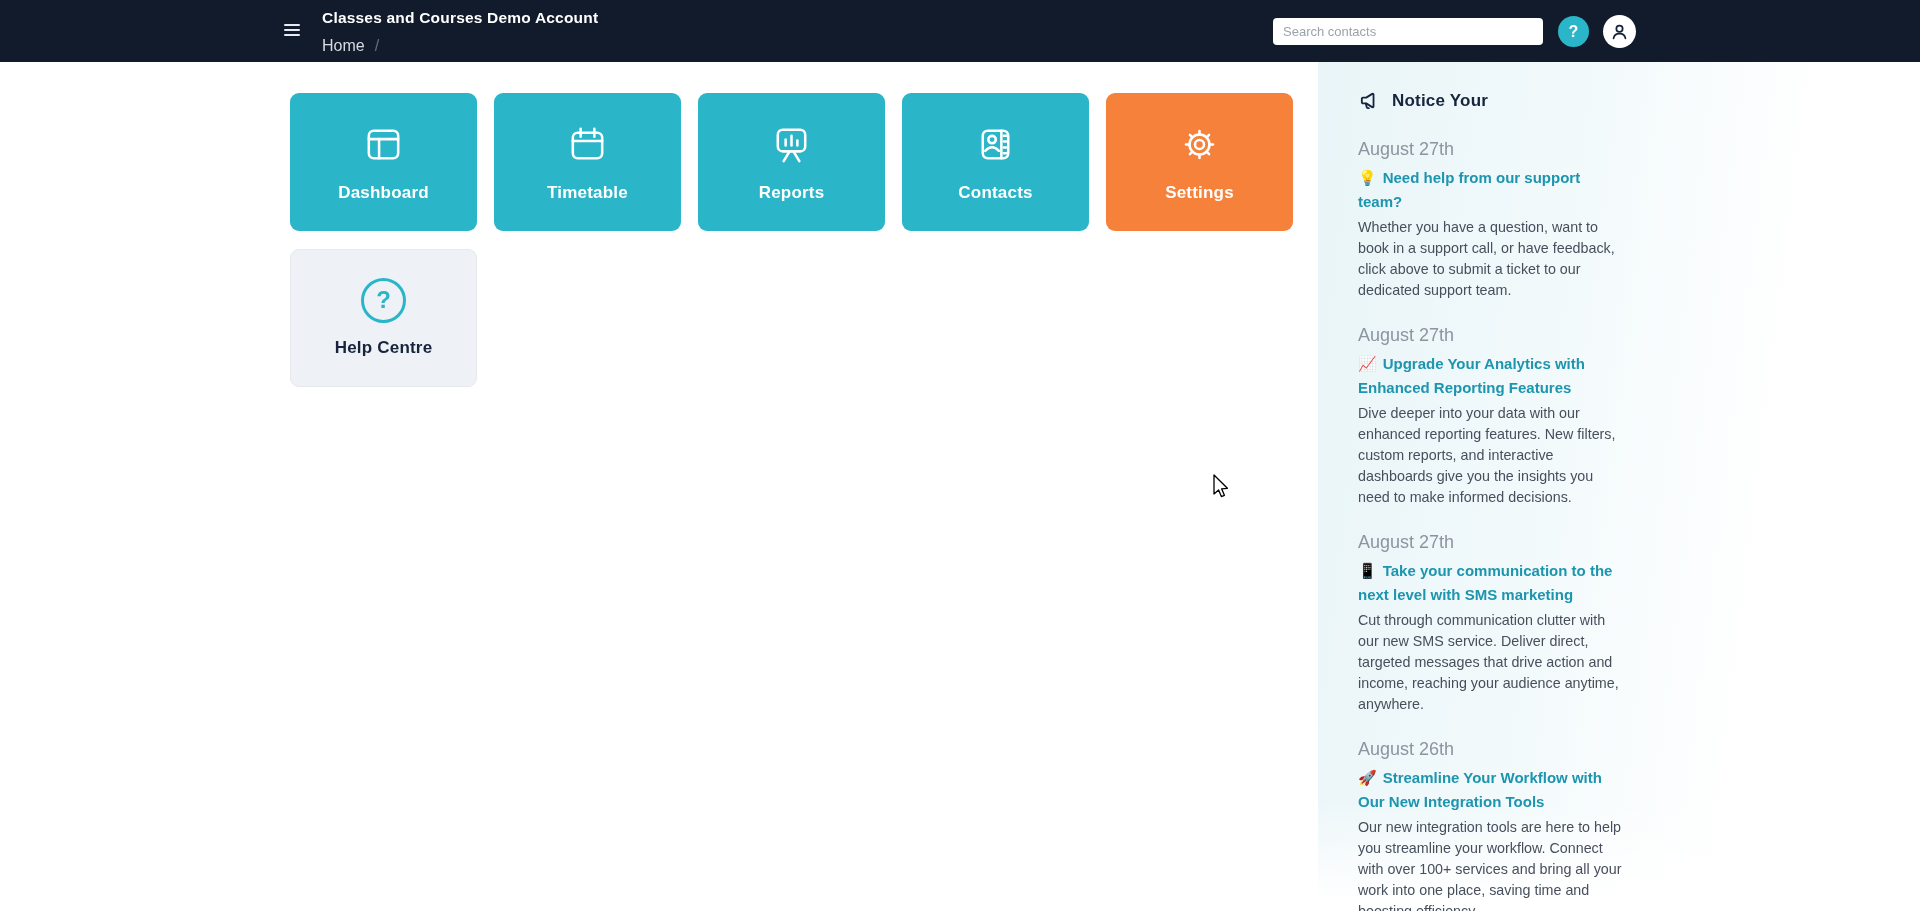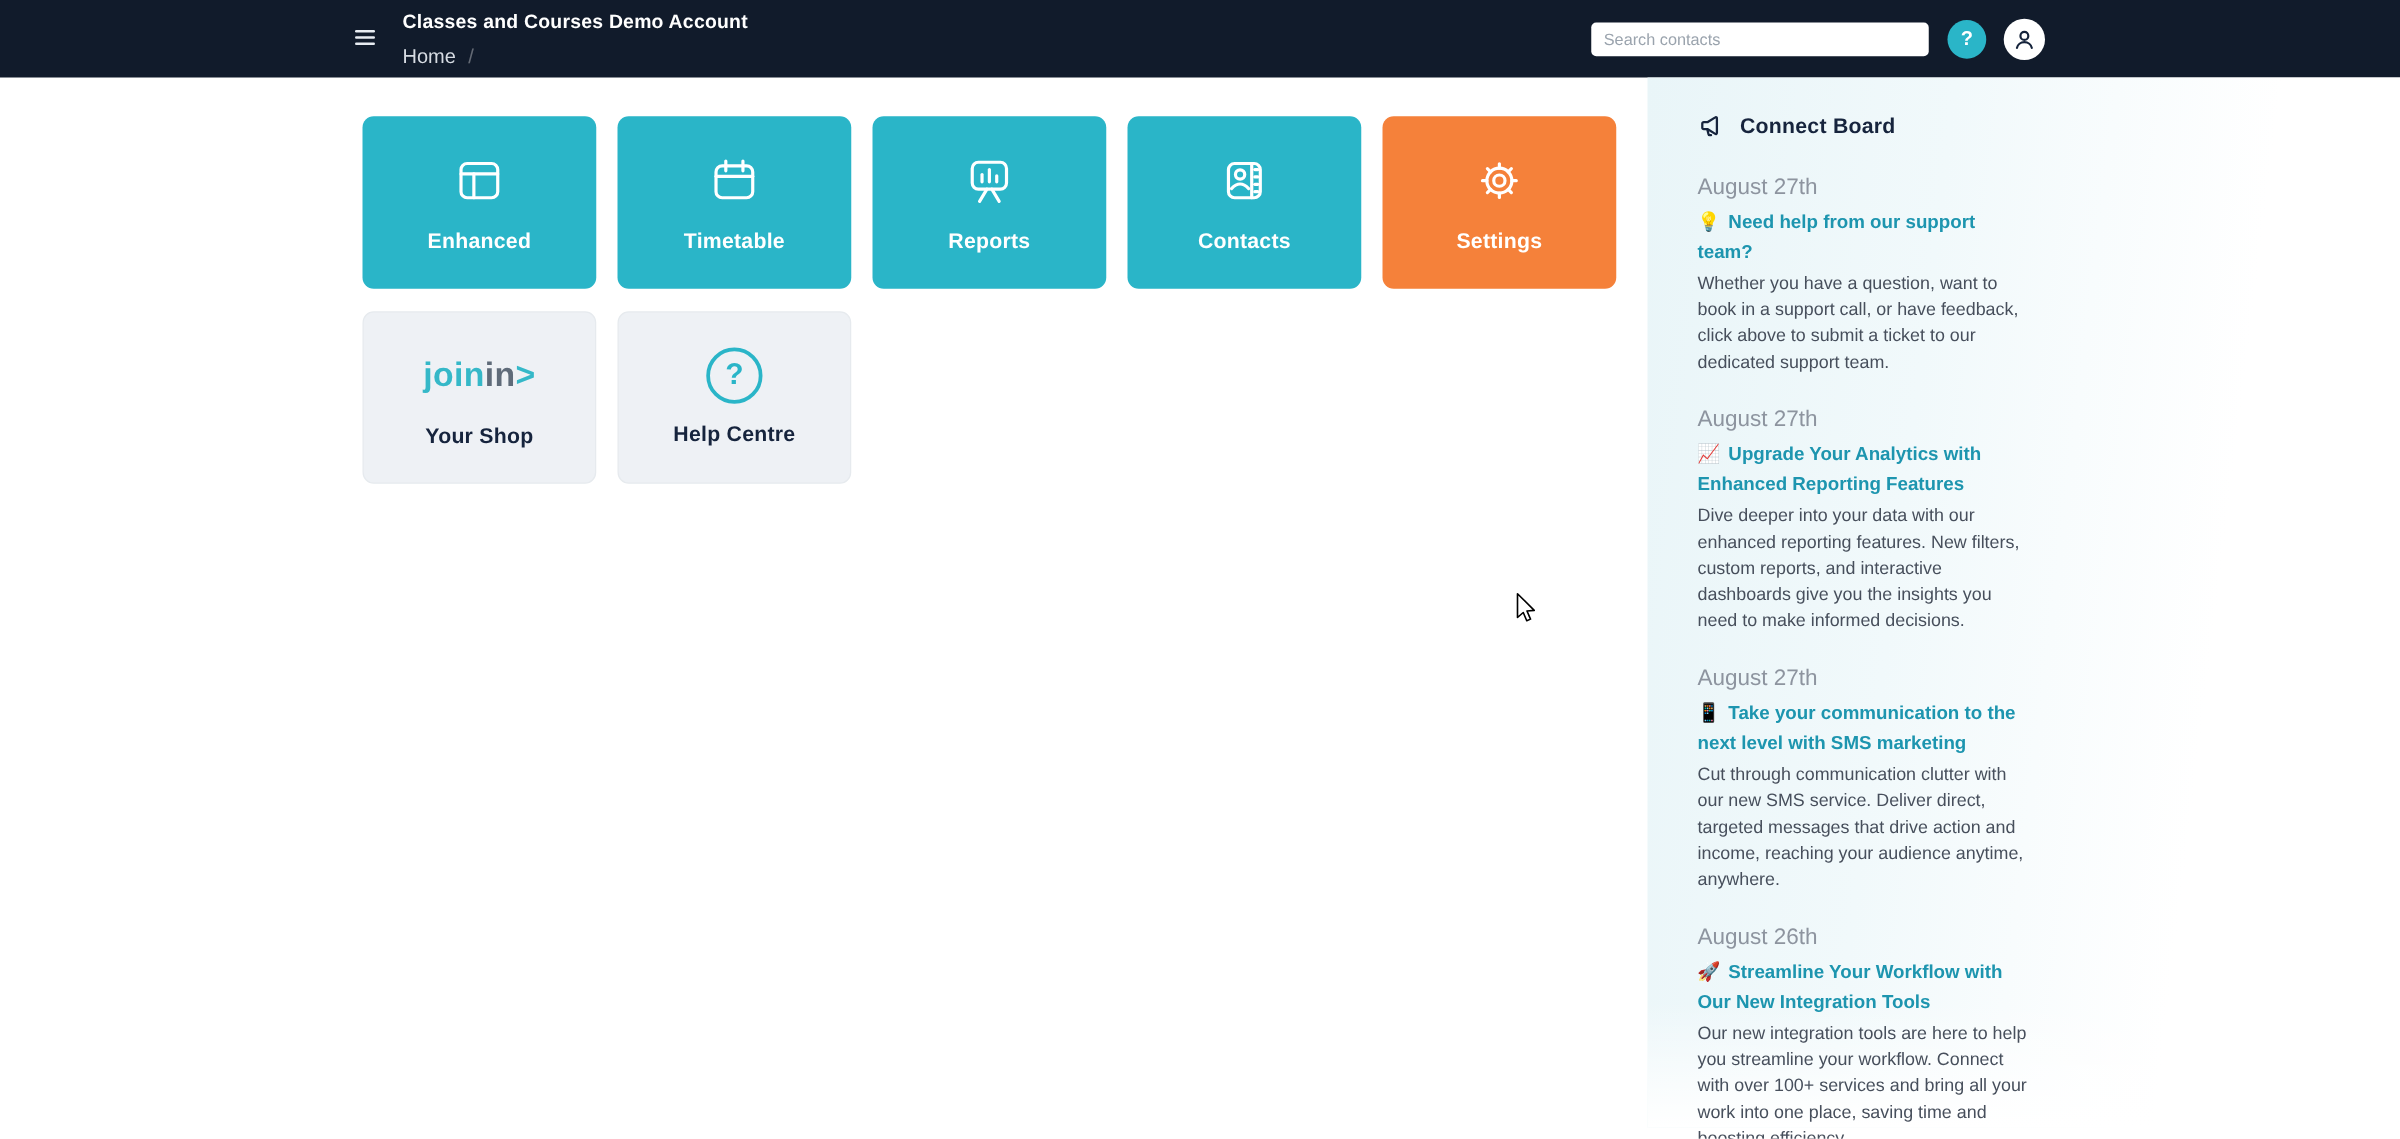--- a/index.html
+++ b/index.html
@@ -100,21 +100,21 @@
 </header>
 
 <main class="tiles">
 
   <div class="tile teal">
     <svg class="ticon" viewBox="0 0 48 48">
       <rect x="9" y="10" width="30" height="28" rx="5"></rect>
       <line x1="9" y1="18.5" x2="39" y2="18.5"></line>
       <line x1="19.5" y1="18.5" x2="19.5" y2="38"></line>
     </svg>
-    <div class="tlabel">Enhanced</div>
+    <div class="tlabel">Dashboard</div>
   </div>
 
   <div class="tile teal">
     <svg class="ticon" viewBox="0 0 48 48">
       <rect x="9" y="12" width="30" height="26" rx="5"></rect>
       <line x1="17" y1="8" x2="17" y2="16"></line>
       <line x1="31" y1="8" x2="31" y2="16"></line>
       <line x1="9" y1="20.5" x2="39" y2="20.5"></line>
     </svg>
     <div class="tlabel">Timetable</div>
@@ -158,46 +158,38 @@
         <line x1="16.8" y1="31.2" x2="14.2" y2="33.8"></line>
         <line x1="13.8" y1="24" x2="10.2" y2="24"></line>
         <line x1="16.8" y1="16.8" x2="14.2" y2="14.2"></line>
         <line x1="24" y1="13.8" x2="24" y2="10.2"></line>
         <line x1="31.2" y1="16.8" x2="33.8" y2="14.2"></line>
       </g>
     </svg>
     <div class="tlabel">Settings</div>
   </div>
 
-  <div class="tile light">
-    <div class="shop-logo">
-        <span class="lg-join">join</span>
-        <span class="lg-in">in</span>
-        <span class="lg-arrow">&gt;</span>
-      </div>
-    <div class="tlabel">Your Shop</div>
-  </div>
 
   <div class="tile light">
     <div class="hc-circle">
       <span>?</span>
     </div>
     <div class="tlabel">Help Centre</div>
   </div>
 
 </main>
 
 <aside class="sidebar">
   <div class="sb-inner">
     <div class="sb-header">
       <svg viewBox="0 0 24 24">
         <path d="M4 13.8v-3.6a1.2 1.2 0 0 1 1.2-1.2h3.4l6.2-3.9a.9.9 0 0 1 1.4.8v12.2a.9.9 0 0 1-1.4.8L8.6 15H5.2A1.2 1.2 0 0 1 4 13.8z"></path>
         <path d="M8.2 15.3l1 3.9a1 1 0 0 0 1 .8h1.1"></path>
       </svg>
-      <span class="sb-title">Connect Board</span>
+      <span class="sb-title">Notice Your</span>
     </div>
 
     <div class="notice-item">
       <div class="n-date">August 27th</div>
       <div class="n-title"><span class="emoji">💡</span><span>Need help from our support team?</span></div>
       <div class="n-body">Whether you have a question, want to book in a support call, or have feedback, click above to submit a ticket to our dedicated support team.</div>
     </div>
 
     <div class="notice-item">
       <div class="n-date">August 27th</div>

